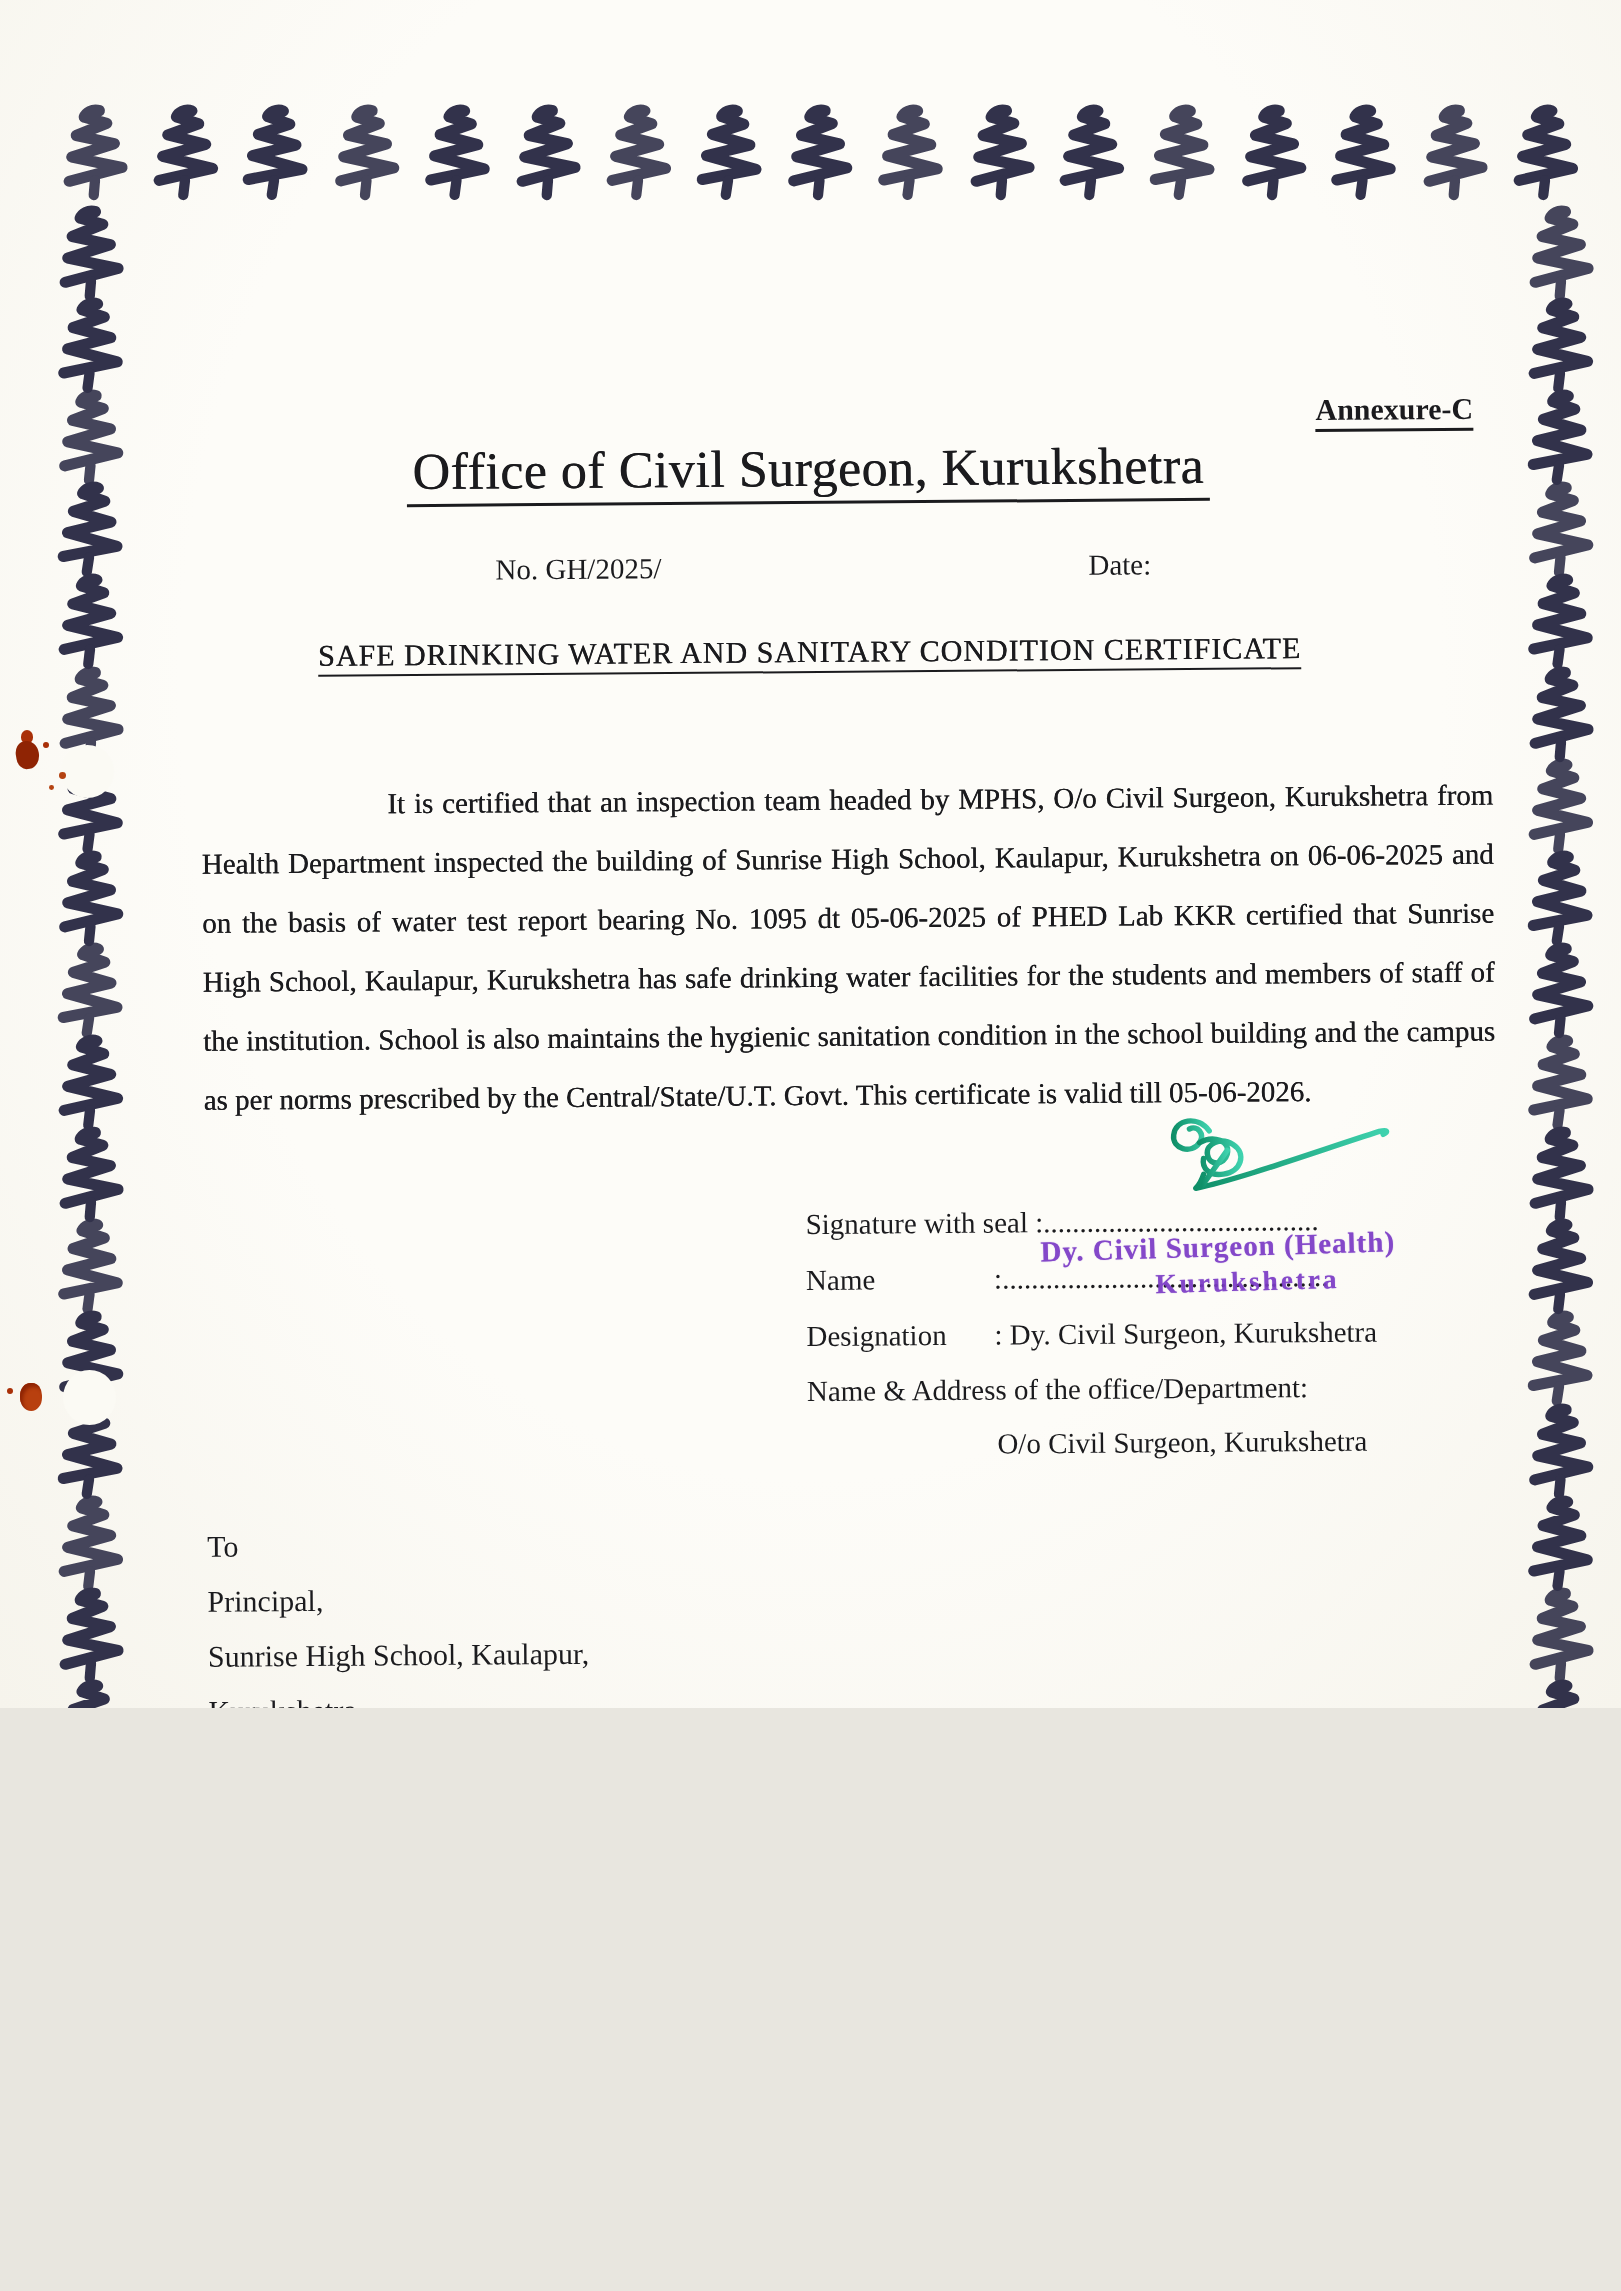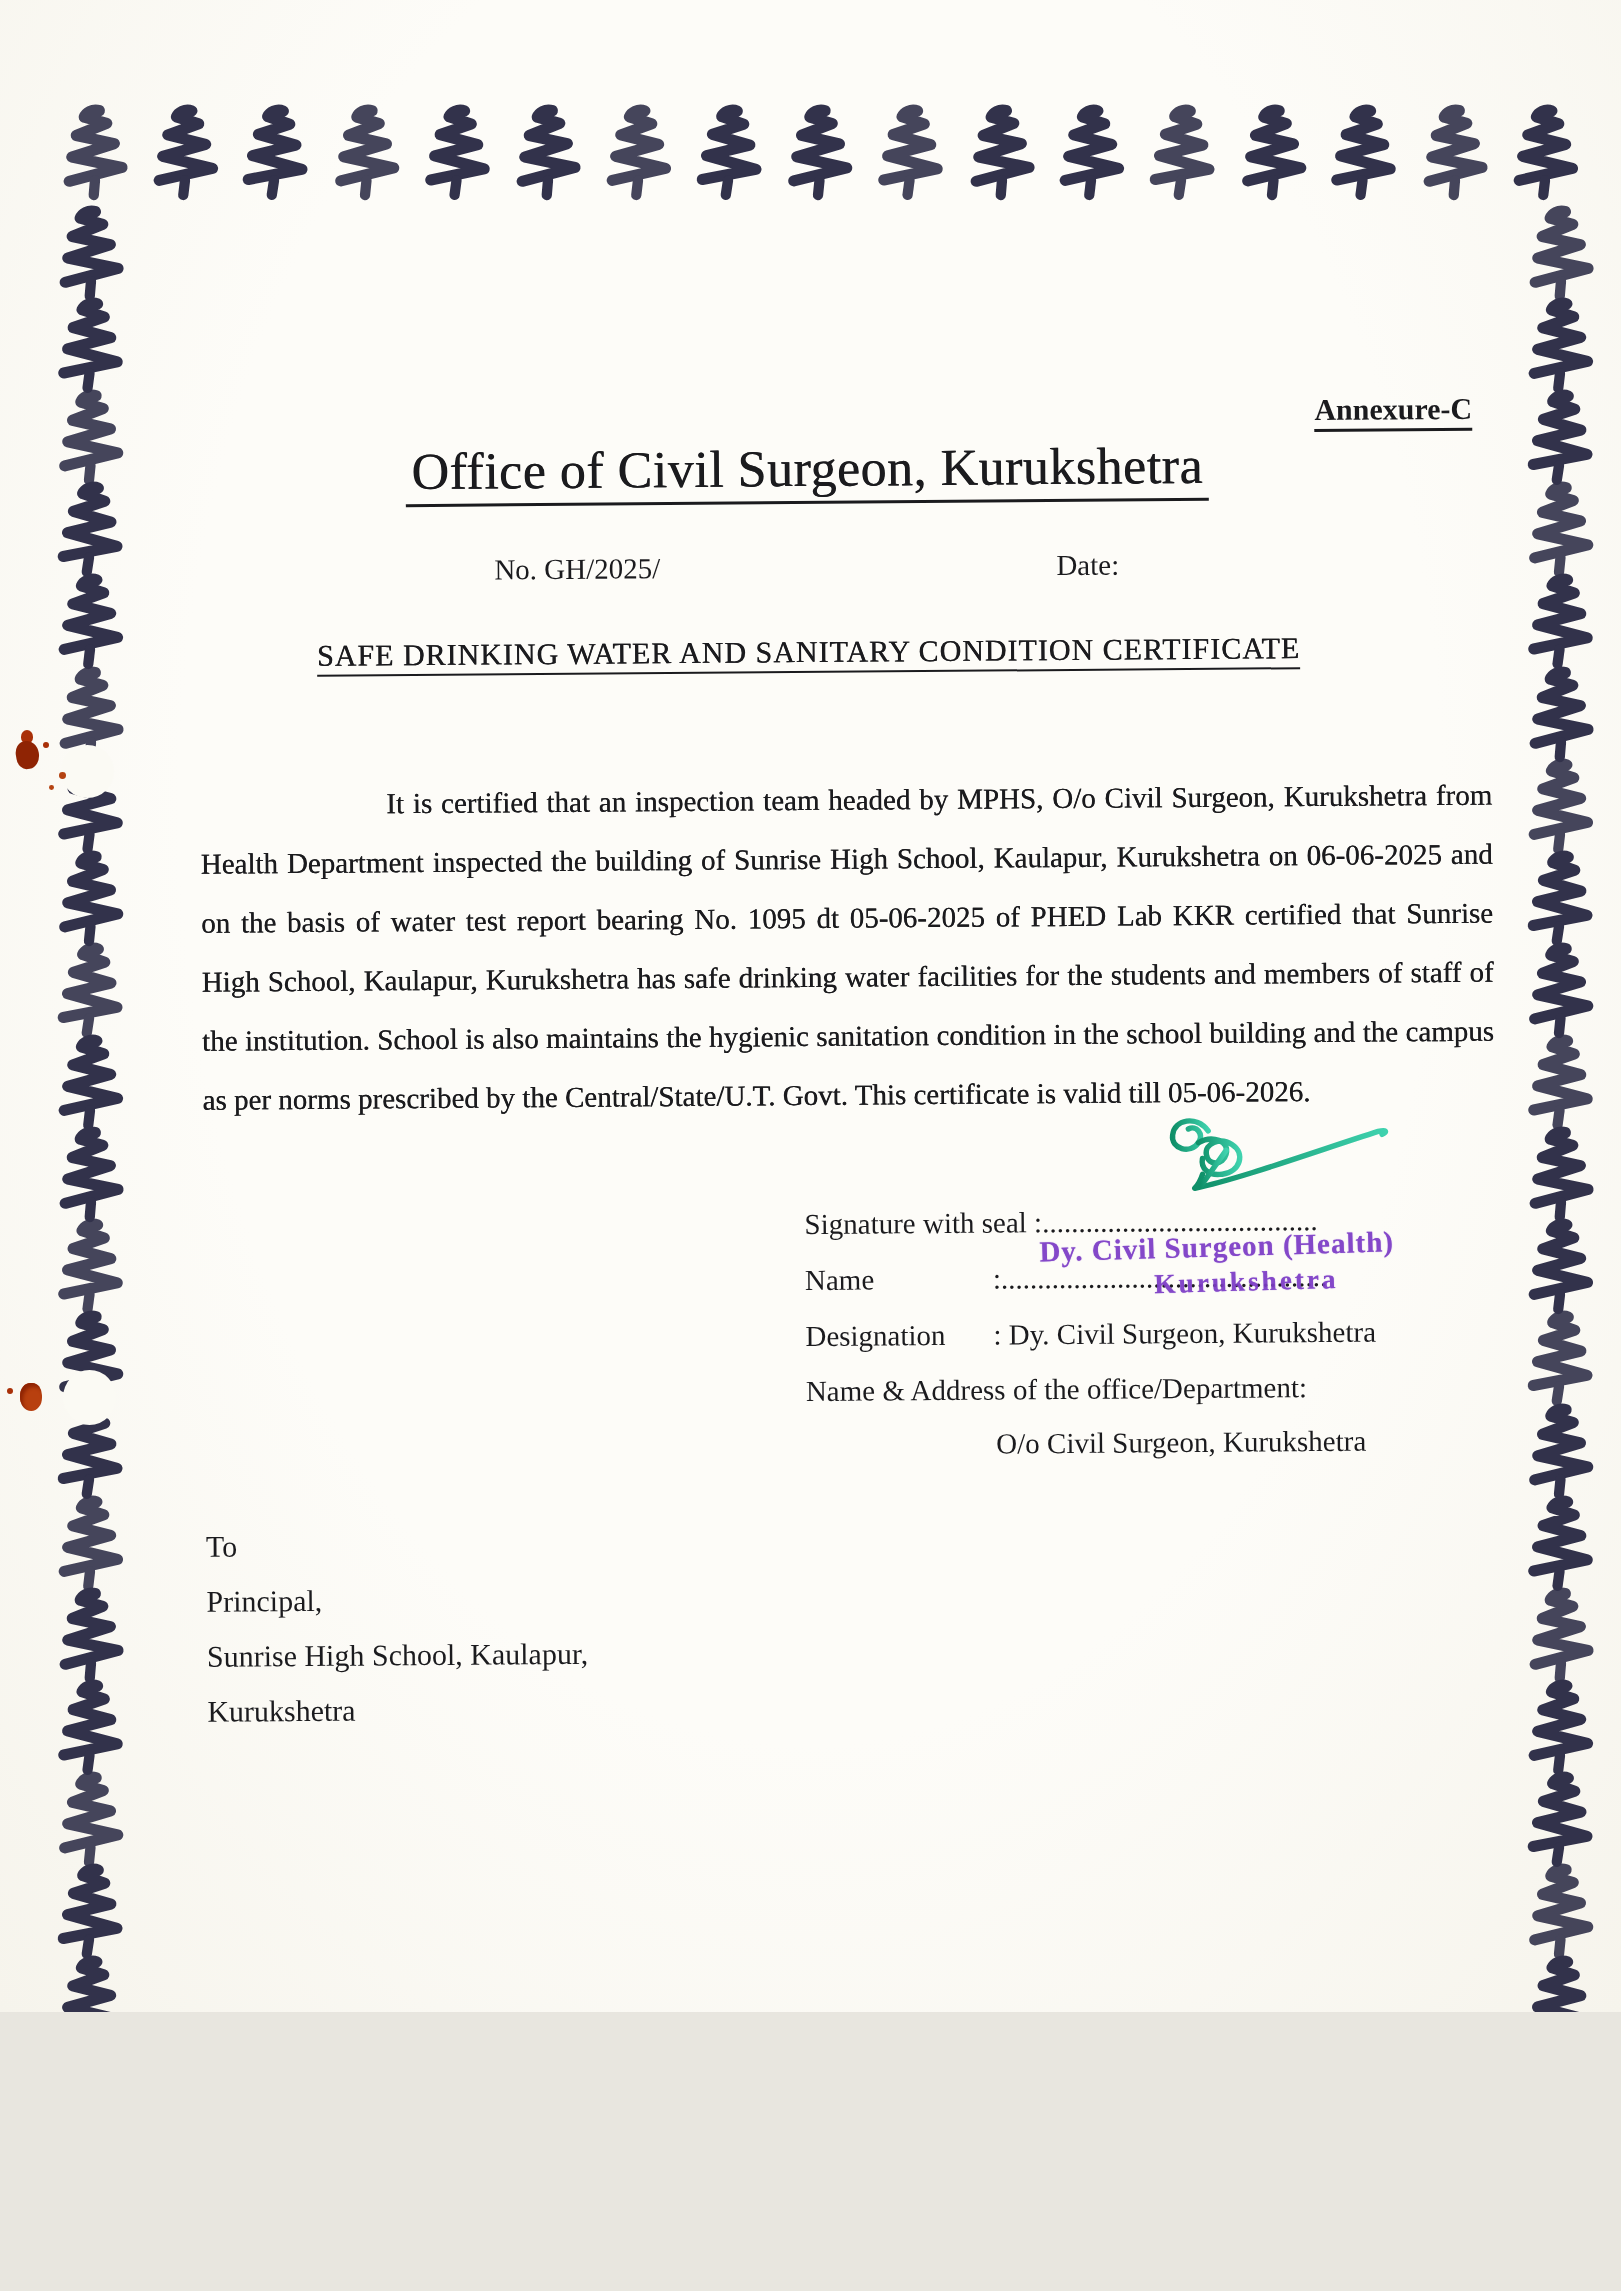--- a/index.html
+++ b/index.html
@@ -1,18 +1,18 @@
 <!DOCTYPE html>
 <html><head>
 <meta charset="utf-8">
 <style>
   html,body{margin:0;padding:0;background:#e8e6df;}
   .page{
     position:relative;
-    width:1621px;height:2012px;
+    width:1621px;height:1708px;
     margin:0 auto;
     background:radial-gradient(ellipse at 50% 40%, #fdfcf8 55%, #f6f4ec 100%);
     overflow:hidden;
     font-family:"Liberation Serif","DejaVu Serif",serif;
     color:#1b1b1e;
   }
   
   .defs{position:absolute;width:0;height:0;overflow:hidden;}
   .tree{position:absolute;width:86px;height:99px;color:#32324b;}
   
@@ -26,21 +26,21 @@
     border-bottom:3.9px solid #1b1b1e;padding-bottom:2px;
   }
   .title{
     position:absolute;top:439px;left:0;right:0;text-align:center;
     font-size:52px;letter-spacing:0.5px;
     text-shadow:0.5px 0 0 #1b1b1e;
   }
   .title span{border-bottom:3.9px solid #1b1b1e;padding:0 5.9px 3.9px 5.9px;}
   .refrow{position:absolute;top:551px;left:0;right:0;font-size:29px;}
   .ref-no{position:absolute;left:497px;}
-  .date-label{position:absolute;left:1059px;}
+  .date-label{position:absolute;left:1090px;}
   .heading{
     position:absolute;top:635px;left:0;right:0;text-align:center;
     font-size:30px;letter-spacing:1px;text-shadow:0.4px 0 0 #1b1b1e;
   }
   .heading span{border-bottom:2.9px solid #1b1b1e;padding-bottom:2.9px;}
   .body-par{
     position:absolute;top:742px;left:201px;width:1292px;
     font-size:29px;line-height:59px;text-align:justify;text-indent:186px;
     text-shadow:0.3px 0 0 #1b1b1e;
   }

